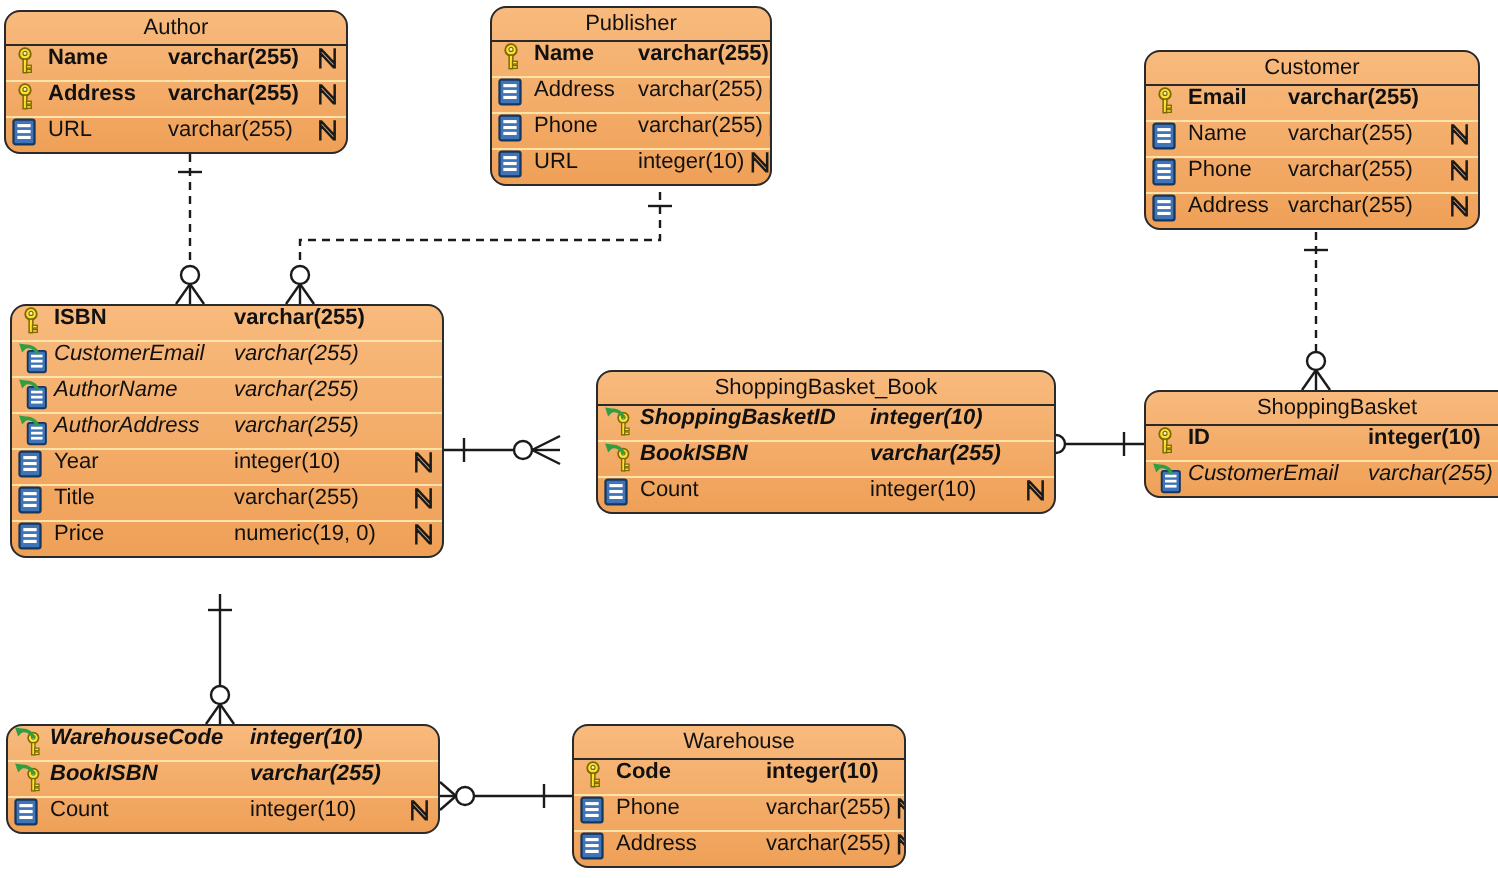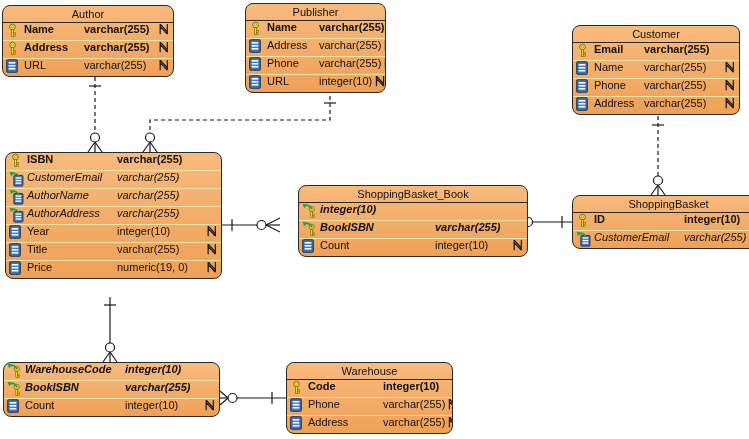--- a/index.html
+++ b/index.html
@@ -368,20 +368,21 @@
                 <circle cx="7" cy="4.2" r="3.1" fill="#ffdf33" stroke="#7a6a00"></circle>
                 <circle cx="7" cy="3.9" r="1.1" fill="#fff7d0" stroke="#7a6a00" stroke-width="0.6"></circle>
                 <rect x="6" y="7" width="2" height="7.3" fill="#ffdf33" stroke="#7a6a00" stroke-width="0.8"></rect>
                 <rect x="7.8" y="10.3" width="2.6" height="1.5" fill="#ffdf33" stroke="#7a6a00" stroke-width="0.7"></rect>
                 <rect x="7.8" y="12.6" width="2.6" height="1.5" fill="#ffdf33" stroke="#7a6a00" stroke-width="0.7"></rect>
               </g>
               <path d="M10.5,6.5 C9.5,3 6,1.5 3,3" fill="none" stroke="#2f9e44" stroke-width="1.8"></path>
               <polygon points="0.6,0.8 6,1.6 2.2,5.6" fill="#2f9e44"></polygon>
             </svg>
           </span>
+    <span class="col-name">ShoppingBasketID</span>
     <span class="col-type">integer(10)</span>
     <span class="null-cell"></span>
   </div>
         <div class="erow style-pkfk">
     <span class="icon-cell">
             <svg width="15" height="16" viewBox="0 0 16 17">
               <g transform="translate(4,2.5) scale(0.9)">
                 <circle cx="7" cy="4.2" r="3.1" fill="#ffdf33" stroke="#7a6a00"></circle>
                 <circle cx="7" cy="3.9" r="1.1" fill="#fff7d0" stroke="#7a6a00" stroke-width="0.6"></circle>
                 <rect x="6" y="7" width="2" height="7.3" fill="#ffdf33" stroke="#7a6a00" stroke-width="0.8"></rect>

